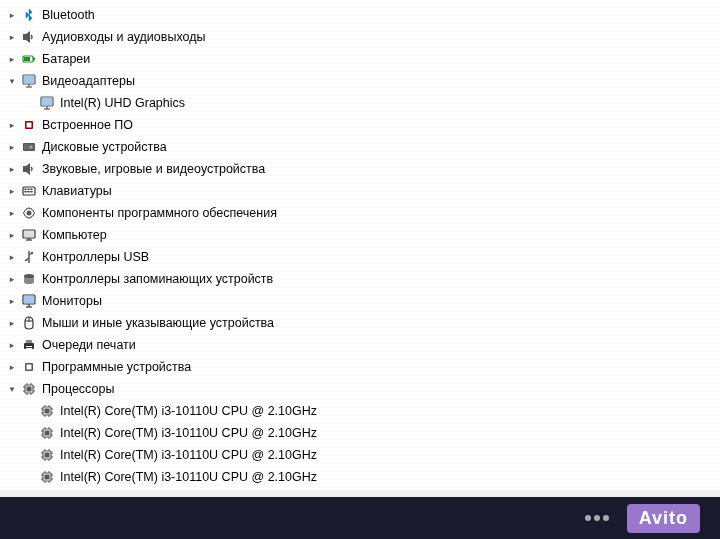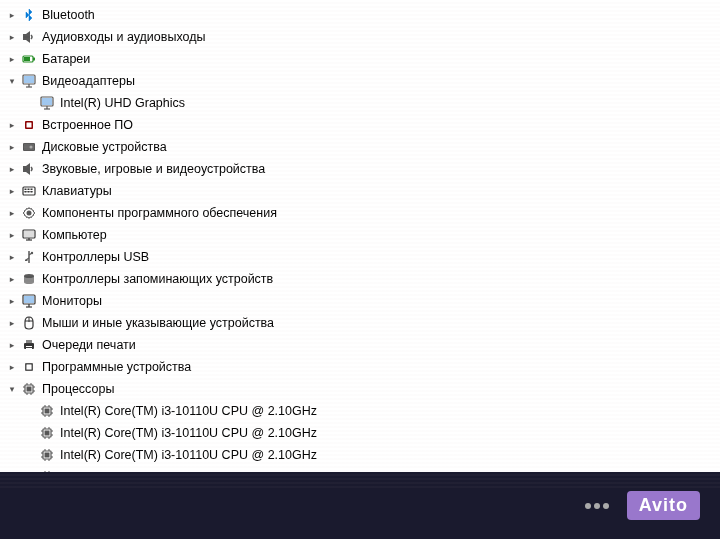--- a/index.html
+++ b/index.html
@@ -58,21 +58,21 @@
     
     .indent-0 { padding-left: 4px; }
     .indent-1 { padding-left: 22px; }
 
     
     .bottom-bar {
       position: absolute;
       bottom: 0;
       left: 0;
       right: 0;
-      height: 67px;
+      height: 42px;
       background: #1a1a2e;
       display: flex;
       align-items: center;
       justify-content: flex-end;
       padding-right: 20px;
     }
     .avito-badge {
       background: #97c;
       color: white;
       font-weight: bold;

